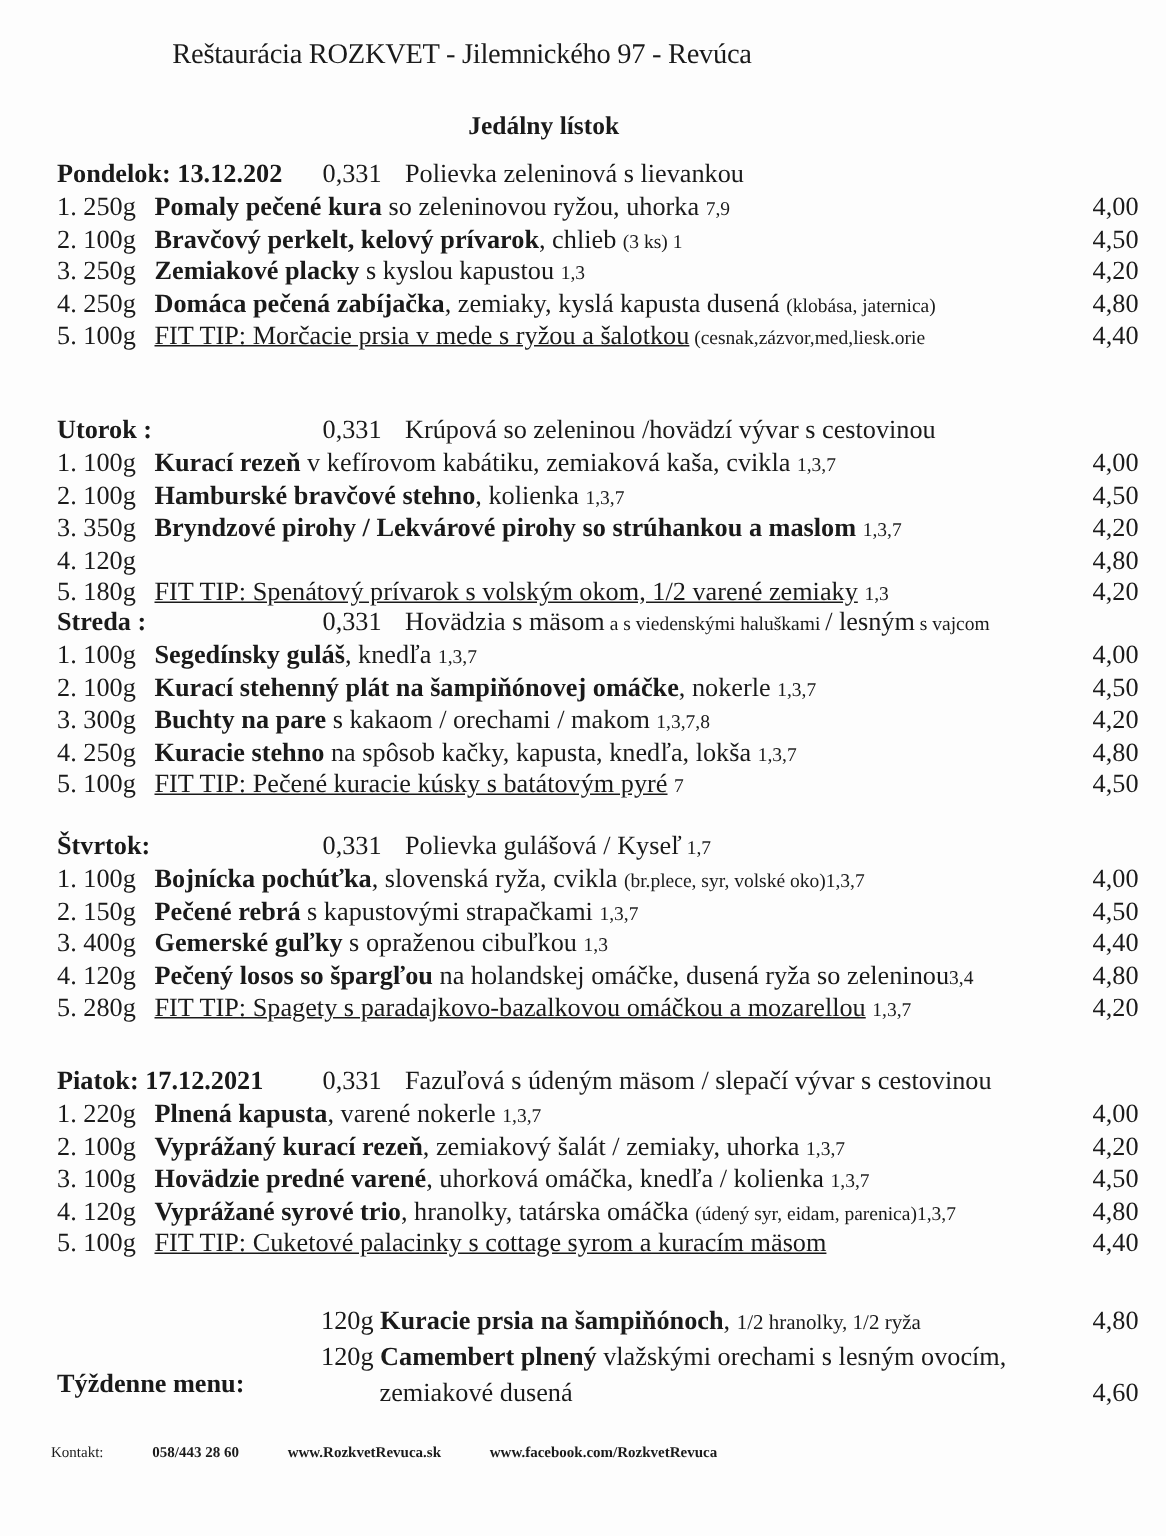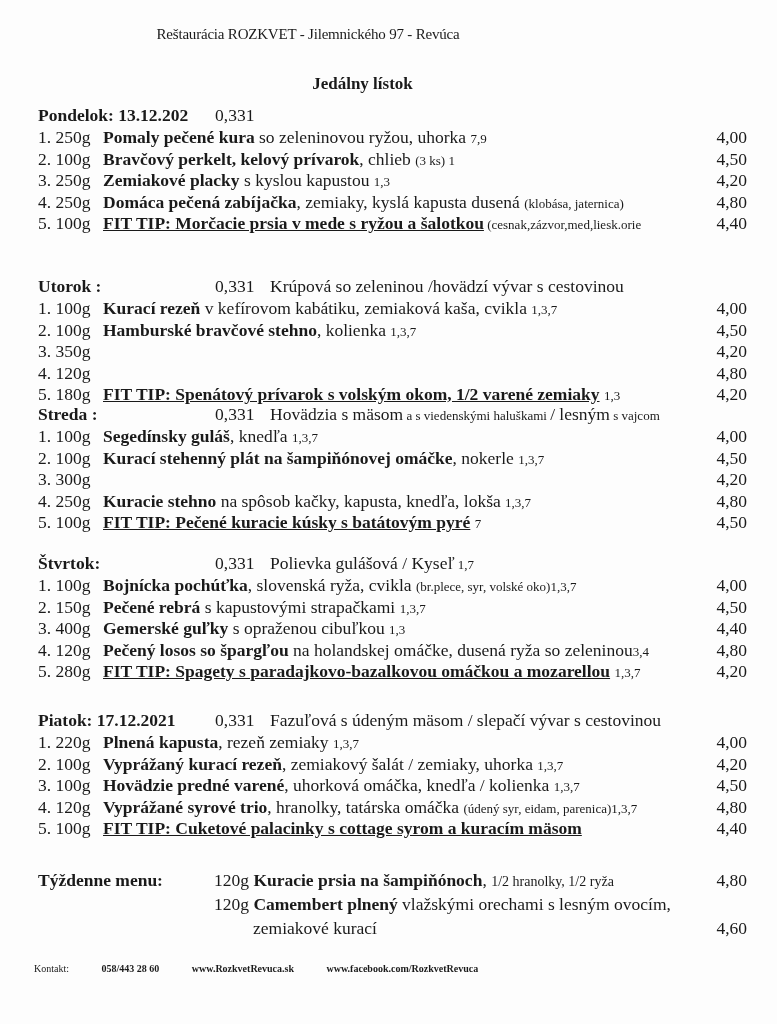--- a/index.html
+++ b/index.html
@@ -2,57 +2,58 @@
 <html><head>
   <meta charset="utf-8">
   <style>
     html, body { margin: 0; padding: 0; }
     body {
       width: 777px; height: 1024px; background: #fdfdfd; color: #1a1a1a;
       font-family: "Liberation Serif", serif; position: relative; overflow: hidden;
     }
     .title {
       position: absolute; top: 26px; left: 0; width: 616px; text-align: center;
-      font-size: 15px; letter-spacing: -0.2px;
+      font-size: 19px; letter-spacing: -0.2px;
     }
     .subtitle {
       position: absolute; top: 74px; left: 0; width: 705px; text-align: center;
       font-size: 17px; font-weight: bold; padding-left: 20px; box-sizing: border-box;
     }
     .day { position: absolute; left: 38px; width: 725px; }
     .day-head { height: 22px; font-size: 17.5px; position: relative; white-space: nowrap; }
     .day-name { position: absolute; left: 0; font-weight: bold; }
     .soup-vol { position: absolute; left: 177px; }
     .soup-name { position: absolute; left: 232px; }
     .row { height: 21.5px; font-size: 17.5px; position: relative; white-space: nowrap; }
     .num { position: absolute; left: 0; width: 60px; }
     .desc { position: absolute; left: 65px; }
-    .price { position: absolute; right: 16px; text-align: right; }
+    .price { position: absolute; right: 4px; text-align: right; }
     .bold { font-weight: bold; }
     .small { font-size: 13px; }
-    .fit { font-weight: bold; text-decoration: underline; }
+    .fit { font-weight: normal; text-decoration: underline; }
     .weekly { position: absolute; left: 38px; top: 870px; width: 725px; font-size: 17px; }
     .weekly .row { height: 24px; }
-    .weekly-label { position: absolute; left: 0; font-weight: bold; }
+    .weekly-label { position: absolute; left: 0; font-weight: bold; margin-top: 42px; }
     .contact {
       position: absolute; top: 963px; left: 34px; font-size: 10px; white-space: nowrap;
     }
     .contact span { margin-right: 30px; }
   </style>
 </head>
 <body>
 
 <div class="title">Reštaurácia ROZKVET - Jilemnického 97 - Revúca</div>
 <div class="subtitle">Jedálny lístok</div>
 
 <div id="days">
     <div class="day" style="top: 105px;">
       <div class="day-head">
       <span class="day-name">Pondelok: 13.12.202</span>
       <span class="soup-vol">0,331</span>
+      <span class="soup-name"><span>Polievka zeleninová s lievankou</span></span>
       </div>
       <div class="row">
         <span class="num">1. 250g</span>
         <span class="desc"><span class="bold">Pomaly pečené kura</span><span> so zeleninovou ryžou, uhorka </span><span class="small">7,9</span></span>
         <span class="price">4,00</span>
       </div>
       <div class="row">
         <span class="num">2. 100g</span>
         <span class="desc"><span class="bold">Bravčový perkelt, kelový prívarok</span><span>, chlieb </span><span class="small">(3 ks) 1</span></span>
         <span class="price">4,50</span>
@@ -84,20 +85,21 @@
         <span class="desc"><span class="bold">Kurací rezeň</span><span> v kefírovom kabátiku, zemiaková kaša, cvikla </span><span class="small">1,3,7</span></span>
         <span class="price">4,00</span>
       </div>
       <div class="row">
         <span class="num">2. 100g</span>
         <span class="desc"><span class="bold">Hamburské bravčové stehno</span><span>, kolienka </span><span class="small">1,3,7</span></span>
         <span class="price">4,50</span>
       </div>
       <div class="row">
         <span class="num">3. 350g</span>
+        <span class="desc"><span class="bold">Bryndzové pirohy / Lekvárové pirohy so strúhankou a maslom</span><span> </span><span class="small">1,3,7</span></span>
         <span class="price">4,20</span>
       </div>
       <div class="row">
         <span class="num">4. 120g</span>
         <span class="price">4,80</span>
       </div>
       <div class="row">
         <span class="num">5. 180g</span>
         <span class="desc"><span class="fit">FIT TIP: Spenátový prívarok s volským okom, 1/2 varené zemiaky</span><span> </span><span class="small">1,3</span></span>
         <span class="price">4,20</span>
@@ -114,20 +116,21 @@
         <span class="desc"><span class="bold">Segedínsky guláš</span><span>, knedľa </span><span class="small">1,3,7</span></span>
         <span class="price">4,00</span>
       </div>
       <div class="row">
         <span class="num">2. 100g</span>
         <span class="desc"><span class="bold">Kurací stehenný plát na šampiňónovej omáčke</span><span>, nokerle </span><span class="small">1,3,7</span></span>
         <span class="price">4,50</span>
       </div>
       <div class="row">
         <span class="num">3. 300g</span>
+        <span class="desc"><span class="bold">Buchty na pare</span><span> s kakaom / orechami / makom </span><span class="small">1,3,7,8</span></span>
         <span class="price">4,20</span>
       </div>
       <div class="row">
         <span class="num">4. 250g</span>
         <span class="desc"><span class="bold">Kuracie stehno</span><span> na spôsob kačky, kapusta, knedľa, lokša  </span><span class="small">1,3,7</span></span>
         <span class="price">4,80</span>
       </div>
       <div class="row">
         <span class="num">5. 100g</span>
         <span class="desc"><span class="fit">FIT TIP: Pečené kuracie kúsky s batátovým pyré</span><span> </span><span class="small">7</span></span>
@@ -167,21 +170,21 @@
       </div>
     </div>
     <div class="day" style="top: 710px;">
       <div class="day-head">
       <span class="day-name">Piatok: 17.12.2021</span>
       <span class="soup-vol">0,331</span>
       <span class="soup-name"><span>Fazuľová s údeným mäsom / slepačí vývar s cestovinou</span></span>
       </div>
       <div class="row">
         <span class="num">1. 220g</span>
-        <span class="desc"><span class="bold">Plnená kapusta</span><span>, rezeň zemiaky </span><span class="small">1,3,7</span></span>
+        <span class="desc"><span class="bold">Plnená kapusta</span><span>, varené nokerle </span><span class="small">1,3,7</span></span>
         <span class="price">4,00</span>
       </div>
       <div class="row">
         <span class="num">2. 100g</span>
         <span class="desc"><span class="bold">Vyprážaný kurací rezeň</span><span>, zemiakový šalát / zemiaky, uhorka </span><span class="small">1,3,7</span></span>
         <span class="price">4,20</span>
       </div>
       <div class="row">
         <span class="num">3. 100g</span>
         <span class="desc"><span class="bold">Hovädzie predné varené</span><span>, uhorková omáčka, knedľa / kolienka </span><span class="small">1,3,7</span></span>
@@ -207,21 +210,21 @@
       <span>120g </span><span class="bold">Kuracie prsia na šampiňónoch</span><span>, </span><span class="small" style="font-size:14px">1/2 hranolky, 1/2 ryža</span>
     </span>
     <span class="price">4,80</span>
   </div>
   <div class="row">
     <span style="position:absolute;left:176px;">
       <span>120g </span><span class="bold">Camembert plnený</span><span> vlažskými orechami s lesným ovocím,</span>
     </span>
   </div>
   <div class="row">
-    <span style="position:absolute;left:215px;">zemiakové kurací</span>
+    <span style="position:absolute;left:215px;">zemiakové dusená</span>
     <span class="price">4,60</span>
   </div>
 </div>
 
 <div class="contact">
   <span><span>Kontakt: </span><b>058/443 28 60</b></span>
   <span class="bold">www.RozkvetRevuca.sk</span>
   <span class="bold">www.facebook.com/RozkvetRevuca</span>
 </div>
 

